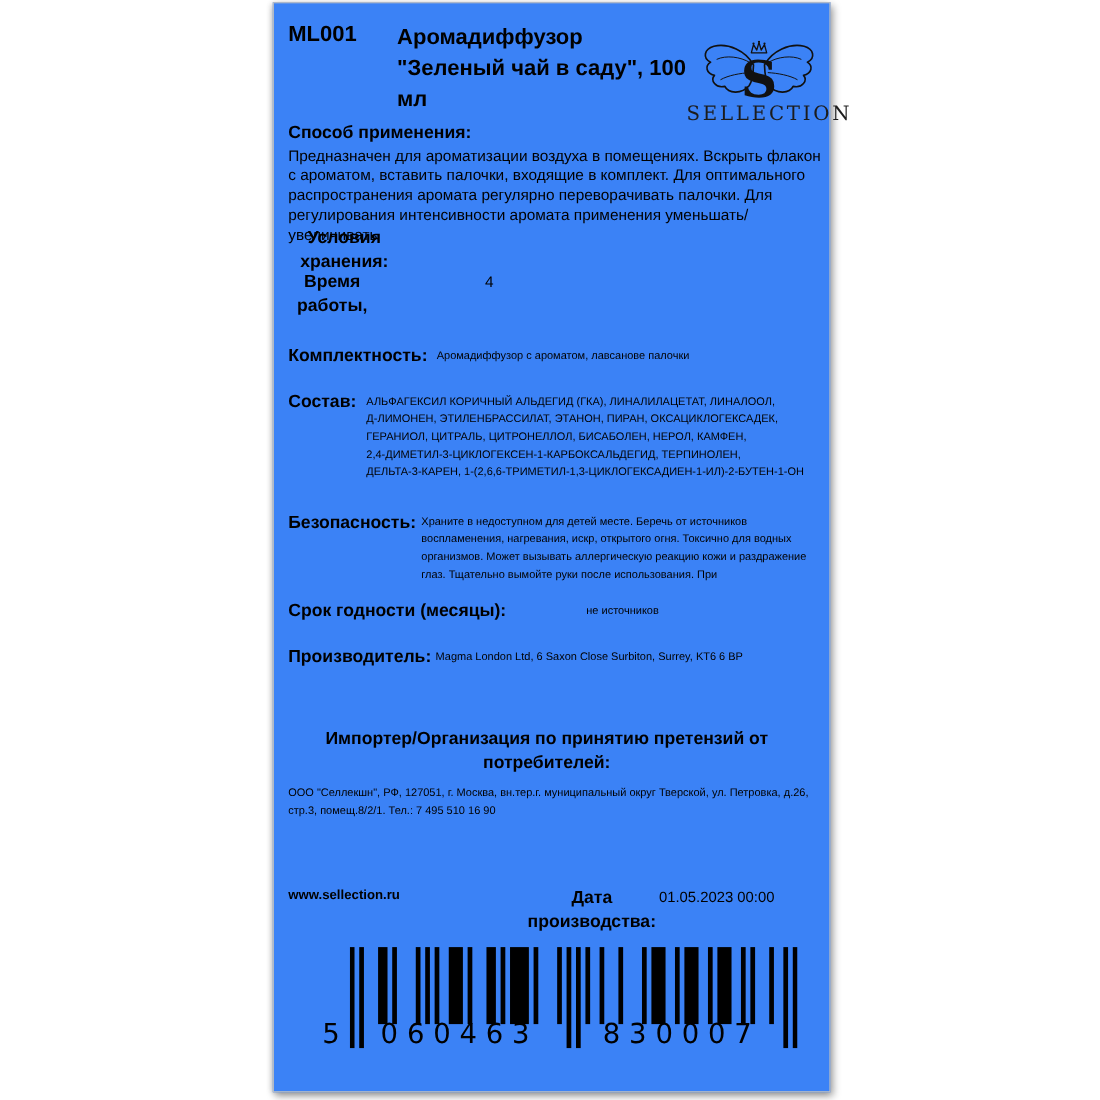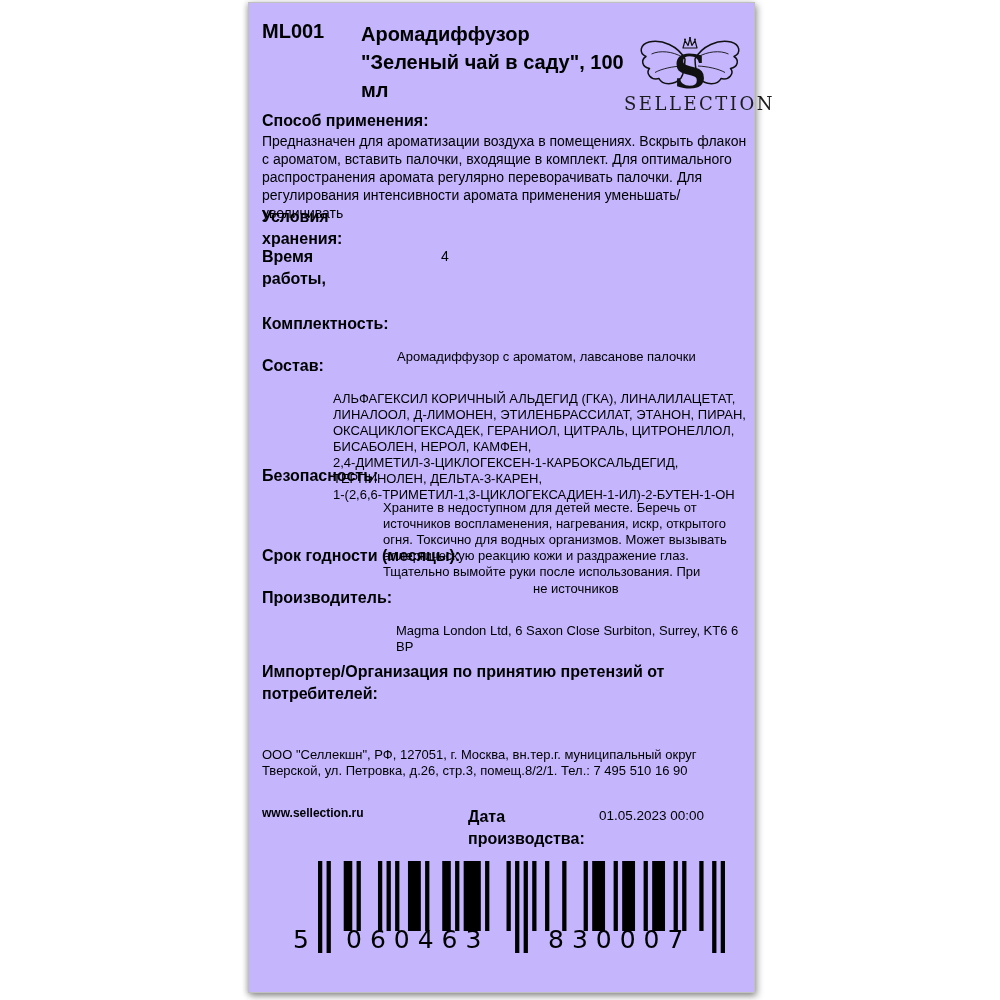--- a/index.html
+++ b/index.html
@@ -1,22 +1,22 @@
 <!DOCTYPE html>
 <html><head>
 <meta charset="utf-8">
 <style>
   html,body{margin:0;padding:0;background:#ffffff;}
   body{width:1000px;height:1000px;position:relative;font-family:"Liberation Sans",sans-serif;color:#000;overflow:hidden;}
-  .page{position:absolute;left:248px;top:2px;width:507px;height:991px;background:#c4b5fd;
+  .page{position:absolute;left:248px;top:2px;width:507px;height:991px;background:#3b82f6;
         border:1px solid #c0c0c0;box-sizing:border-box;
         box-shadow:2px 3px 7px rgba(0,0,0,.40), -2px 1px 5px rgba(0,0,0,.16);}
   .abs{position:absolute;}
-  .h16{font-weight:bold;font-size:16px;line-height:22px;}
-  .v13{font-size:13px;line-height:16px;margin-top:33px;}
+  .h16{font-weight:bold;font-size:16px;line-height:22px;text-align:center;}
+  .v13{font-size:10px;line-height:16px;}
   .v14{font-size:14px;line-height:18px;}
 
   .sku{left:13px;top:17px;font-size:20px;font-weight:bold;}
   .title{left:112px;top:17px;width:265px;font-size:20px;font-weight:bold;line-height:28px;}
 
   .logo{left:375px;top:34px;width:132px;text-align:center;}
   .logo svg{display:block;margin:0 auto;}
   .brandname{font-family:"DejaVu Serif","Liberation Serif",serif;font-size:18px;letter-spacing:2.5px;
              margin-top:2px;color:#1c1c1c;white-space:nowrap;}
 

